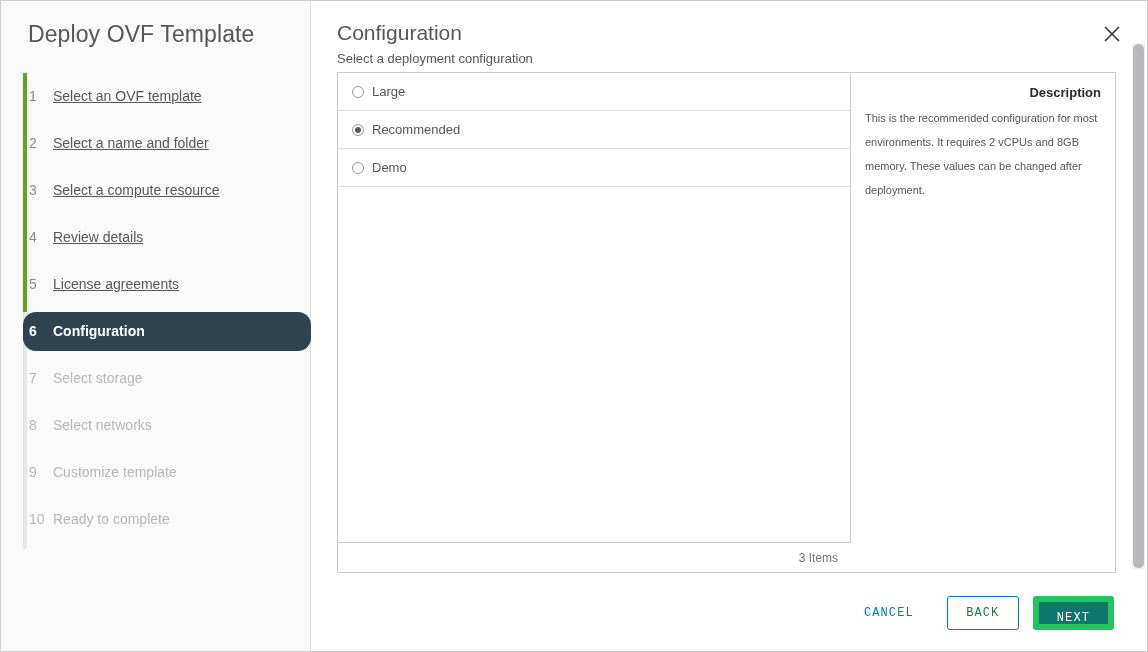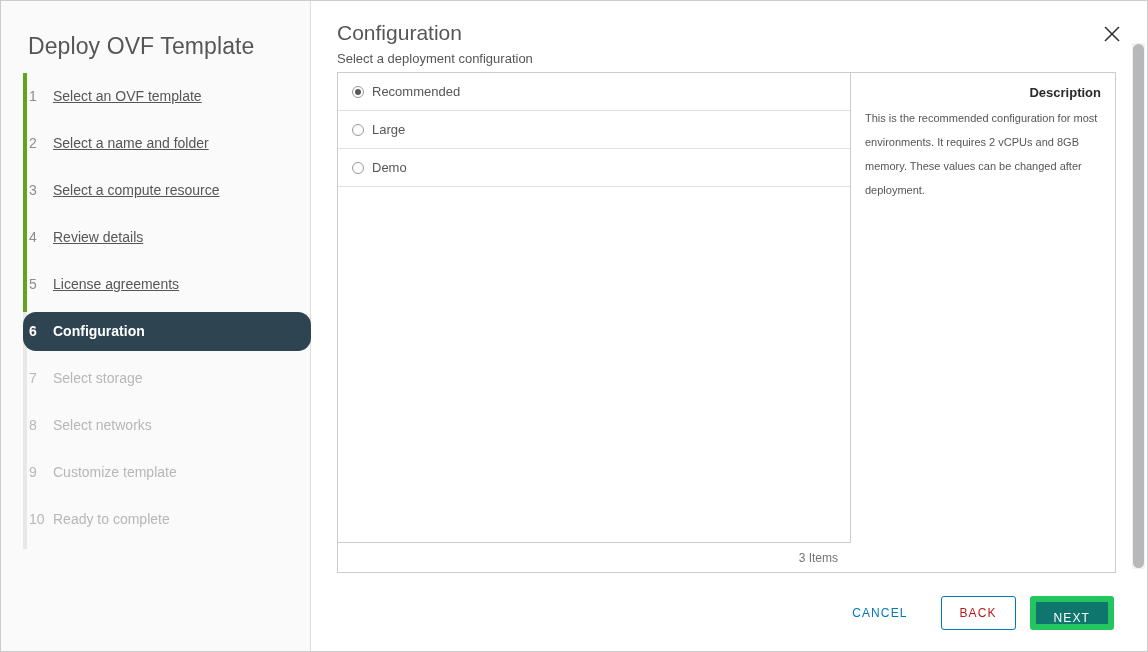--- a/index.html
+++ b/index.html
@@ -28,21 +28,21 @@
     top: 0;
     width: 310px;
     height: 652px;
     background: #fafafa;
     border-right: 1px solid #dddddd;
     box-sizing: border-box;
   }
   #wizard-title {
     position: absolute;
     left: 27px;
-    top: 32px;
+    top: 20px;
     font-size: 23px;
     font-weight: 400;
     color: #565656;
     letter-spacing: 0.1px;
     white-space: nowrap;
     text-align: center;
   }
   #steps {
     position: absolute;
     left: 22px;
@@ -230,39 +230,39 @@
   #footer {
     position: absolute;
     right: 33px;
     top: 594px;
     height: 36px;
     display: flex;
     align-items: center;
     gap: 14px;
   }
   .btn {
-    font-family: Liberation Sans, sans-serif;
+    font-family: Liberation Mono, monospace;
     font-size: 12px;
     letter-spacing: 1.1px;
     height: 34px;
     line-height: 32px;
     box-sizing: border-box;
     cursor: pointer;
     text-align: center;
     border-radius: 3px;
     padding: 0 18px;
     white-space: nowrap;
   }
   .btn-link {
     color: #0079b8;
     background: transparent;
     border: 1px solid transparent;
   }
   .btn-outline {
-    color: #b91c1c;
+    color: #15803d;
     background: #ffffff;
     border: 1px solid #0079b8;
     min-width: 72px;
   }
   .btn-solid {
     color: #ffffff;
     background: #0f766e;
     border: 6px solid #22c55e;
     min-width: 72px;
   }
@@ -341,24 +341,24 @@
       <svg width="22" height="22" viewBox="0 0 22 22" aria-hidden="true">
         <line x1="4" y1="4" x2="18" y2="18" stroke="#333333" stroke-width="1.6"></line>
         <line x1="18" y1="4" x2="4" y2="18" stroke="#333333" stroke-width="1.6"></line>
       </svg>
     </div>
 
     <div id="content-row">
 
       <div id="config-list">
         <div class="config-row">
-          <span class="radio checked"></span><span>Recommended</span>
+          <span class="radio"></span><span>Large</span>
         </div>
         <div class="config-row">
-          <span class="radio"></span><span>Large</span>
+          <span class="radio checked"></span><span>Recommended</span>
         </div>
         <div class="config-row">
           <span class="radio"></span><span>Demo</span>
         </div>
         <div id="list-footer">3 Items</div>
       </div>
 
       <div id="description-panel">
         <div id="description-title">Description</div>
         <div id="description-body">This is the recommended configuration for most environments. It requires 2 vCPUs and 8GB memory. These values can be changed after deployment.</div>

